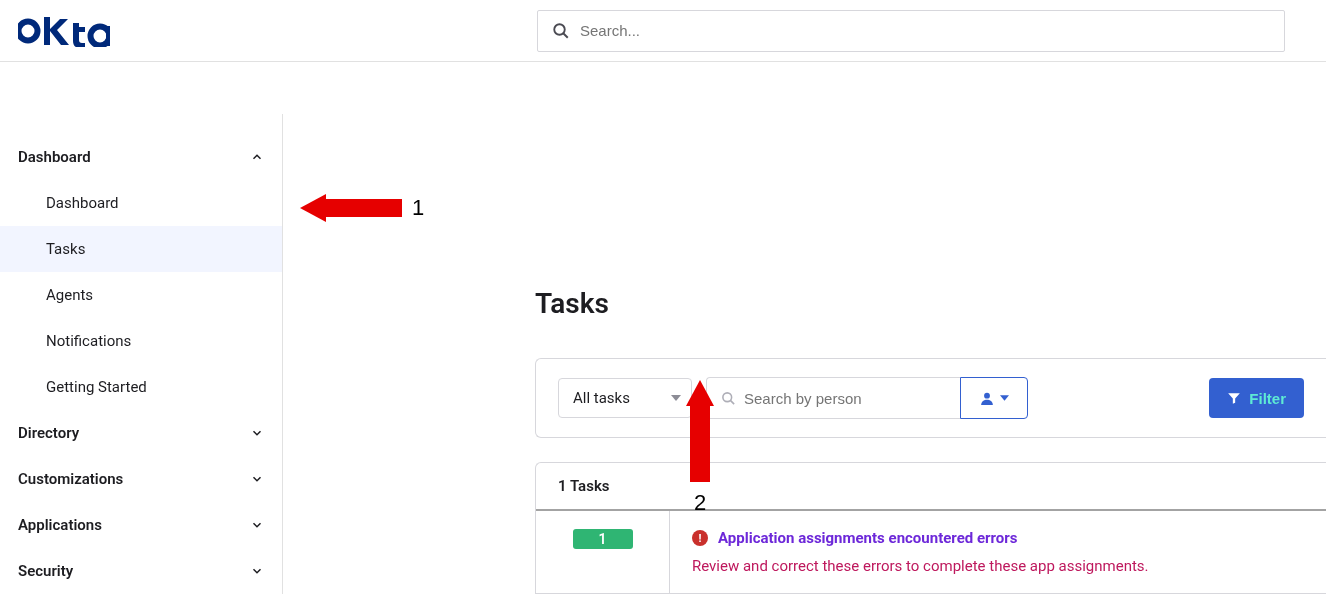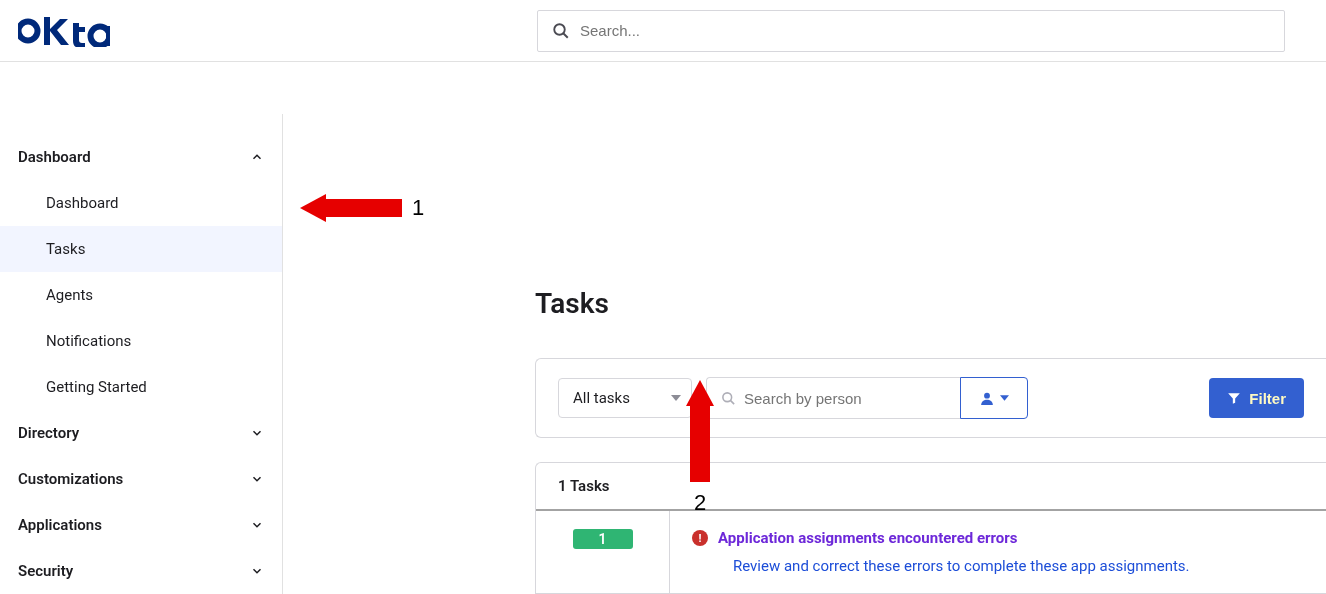--- a/index.html
+++ b/index.html
@@ -140,21 +140,21 @@
       display: flex;
       align-items: center;
       justify-content: center;
       gap: 6px;
       cursor: pointer;
       background: #fff;
     }
     .filter-btn {
       margin-left: auto;
       background: #3360d0;
-      color: #fef9c3;
+      color: #5eead4;
       border-radius: 4px;
       height: 40px;
       padding: 0 18px;
       display: flex;
       align-items: center;
       gap: 8px;
       font-weight: 600;
       font-size: 15px;
       cursor: pointer;
       border: none;
@@ -213,22 +213,21 @@
       color: #fff; font-size: 11px; font-weight: 700;
     }
     .task-link {
       color: #6d28d9;
       font-weight: 700;
       font-size: 15px;
       cursor: pointer;
     }
     .task-desc {
       font-size: 15px;
-      color: #1d4ed8;
-      margin-left: 41px;
+      color: #be185d;
     }
     
     .arrow { position: absolute; display:flex; align-items:center; pointer-events:none; }
     .arrow-shaft { background:#e60000; }
     .arrow-head {
       width: 0; height: 0;
       border-top: 14px solid transparent;
       border-bottom: 14px solid transparent;
       border-right: 26px solid #e60000;
     }

